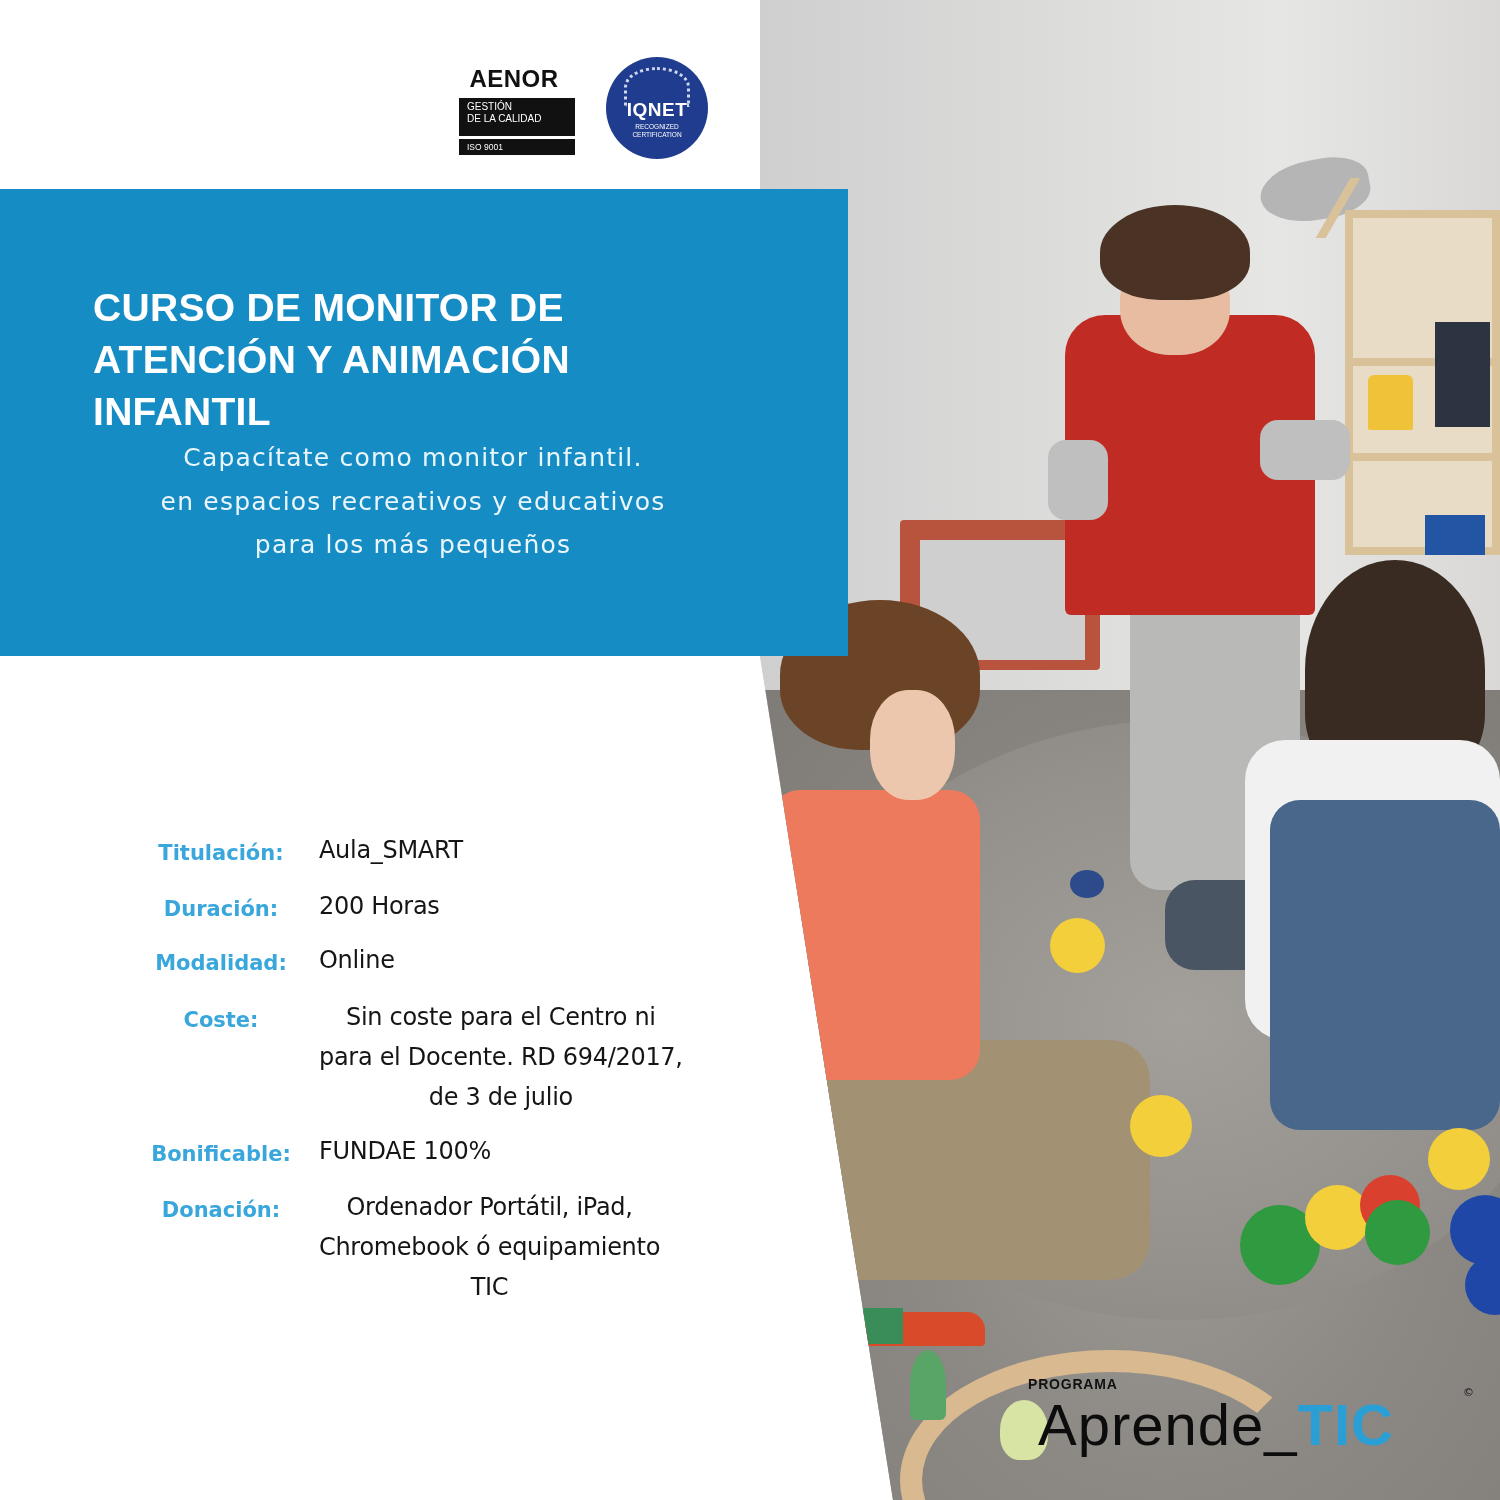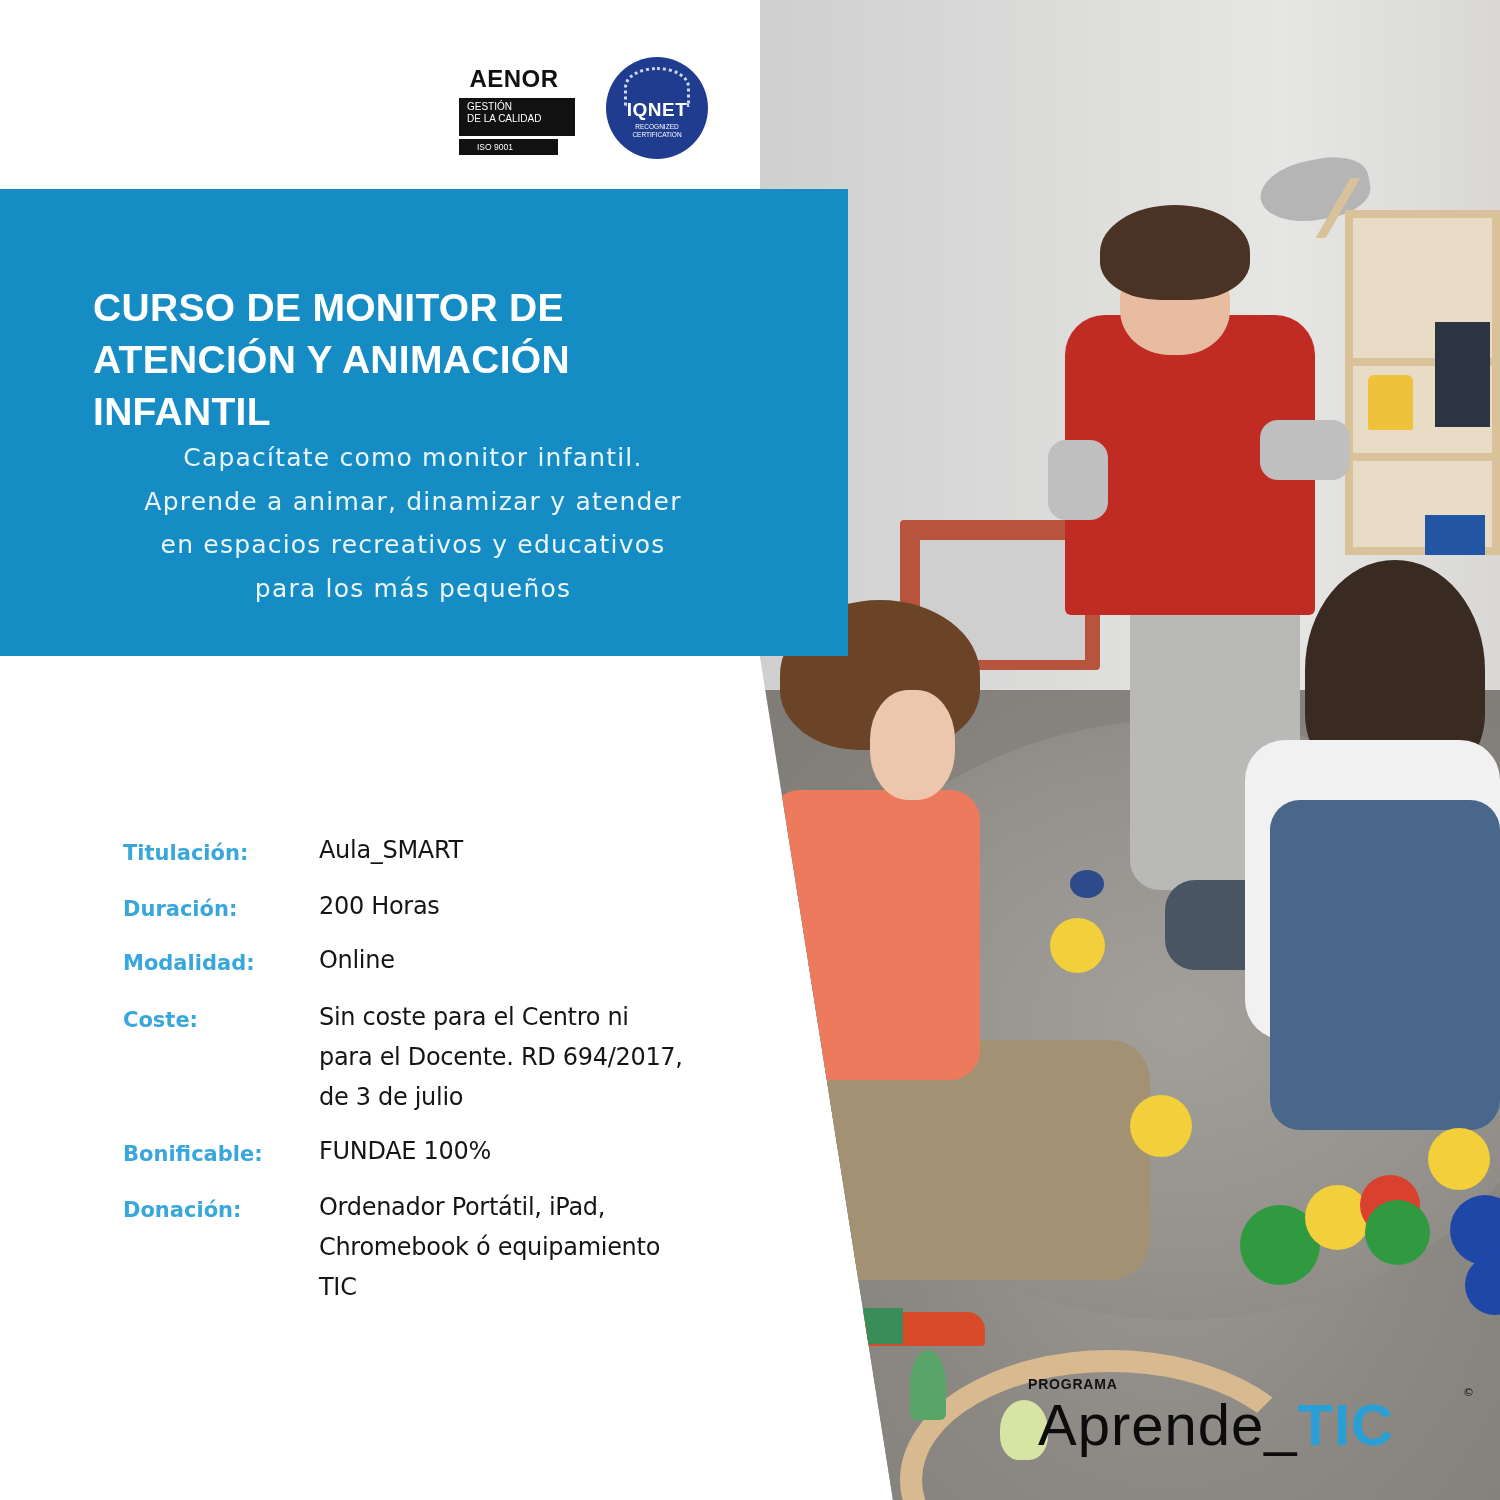--- a/index.html
+++ b/index.html
@@ -58,39 +58,39 @@
            border: 22px solid #d9b98f; border-bottom-color: transparent; border-right-color: transparent; }
   .train { position: absolute; left: 105px; top: 1312px; width: 120px; height: 34px; background: #d84a2a; border-radius: 8px 18px 4px 4px; }
   .train-car { position: absolute; left: 103px; top: 1308px; width: 40px; height: 36px; background: #3a8d58; }
   .tree { position: absolute; left: 150px; top: 1350px; width: 36px; height: 70px; background: #59a467; border-radius: 50% 50% 6px 6px; }
 
   
   .cert-aenor { position: absolute; left: 459px; top: 66px; width: 116px; }
   .aenor-word { font-family: "Liberation Sans", sans-serif; font-weight: 700; font-size: 24px; color: #111; letter-spacing: 0.5px; text-align: center; width: 110px; line-height: 26px; }
   .aenor-box { margin-top: 6px; background: #111; color: #fff; width: 116px; height: 38px; padding: 3px 8px;
                font-family: "Liberation Sans", sans-serif; font-size: 10px; line-height: 12px; }
-  .aenor-iso { margin-top: 3px; background: #111; color: #fff; width: 99px; height: 16px; padding: 2px 18px;
+  .aenor-iso { margin-top: 3px; background: #111; color: #fff; width: 116px; height: 16px; padding: 2px 8px;
                font-family: "Liberation Sans", sans-serif; font-size: 8.5px; line-height: 12px; }
   .cert-iqnet { position: absolute; left: 606px; top: 57px; width: 102px; height: 102px; border-radius: 50%;
                 background: #1f3c8e; color: #fff; text-align: center; }
   .iqnet-dots { position: absolute; left: 18px; top: 10px; width: 66px; height: 40px; border-radius: 50% 50% 0 0;
                 border-top: 3px dotted #cfd8ee; border-left: 3px dotted #cfd8ee; border-right: 3px dotted #cfd8ee; }
   .iqnet-word { position: absolute; left: 0; right: 0; top: 42px; font-family: "Liberation Sans", sans-serif; font-weight: 700; font-size: 19px; letter-spacing: 0.5px; }
   .iqnet-sub { position: absolute; left: 0; right: 0; top: 66px; font-family: "Liberation Sans", sans-serif; font-size: 6.5px; line-height: 8px; }
 
   
   .panel { position: absolute; left: 0; top: 189px; width: 848px; height: 467px; background: #168cc4; }
   .panel-title { position: absolute; left: 93px; top: 252px; width: 640px; color: #fff;
                  font-family: "Liberation Sans", sans-serif; font-weight: 700; font-size: 39px; line-height: 52px; letter-spacing: 0.3px; margin-top: 30px; }
   .panel-desc { position: absolute; left: 93px; top: 436px; width: 640px; color: #eaf6fc;
                 font-family: "DejaVu Sans", sans-serif; font-size: 25px; line-height: 43.5px; letter-spacing: 1.2px; text-align: center; }
 
   
   .info { position: absolute; left: 123px; top: 830px; width: 640px; }
-  .info-row { display: flex; align-items: flex-start; }
+  .info-row { display: flex; align-items: flex-start; text-align: center; }
   .info-label { width: 196px; flex-shrink: 0; color: #39a6dc; font-family: "DejaVu Sans", sans-serif;
                 font-weight: 700; font-size: 21px; line-height: 40px; padding-top: 3px; }
   .info-value { color: #151515; font-family: "DejaVu Sans", sans-serif; font-size: 24px; line-height: 40px; letter-spacing: -0.3px; }
   .r0 { position: absolute; top: 0; }
   .r1 { position: absolute; top: 56px; }
   .r2 { position: absolute; top: 110px; }
   .r3 { position: absolute; top: 167px; }
   .r4 { position: absolute; top: 301px; }
   .r5 { position: absolute; top: 357px; }
 
@@ -176,21 +176,20 @@
 </div>
 
 <div class="panel"></div>
 <h1 class="panel-title">
   <div>CURSO DE MONITOR DE</div>
   <div>ATENCIÓN Y ANIMACIÓN</div>
   <div>INFANTIL</div>
 </h1>
 <div class="panel-desc">
   <div>Capacítate como monitor infantil.</div>
-  <div>Aprende a animar, dinamizar y atender</div>
   <div>en espacios recreativos y educativos</div>
   <div>para los más pequeños</div>
 </div>
 
 <div class="info">
   <div class="info-row r0">
     <div class="info-label">Titulación:</div>
     <div class="info-value">
       <div>Aula_SMART</div>
     </div>

